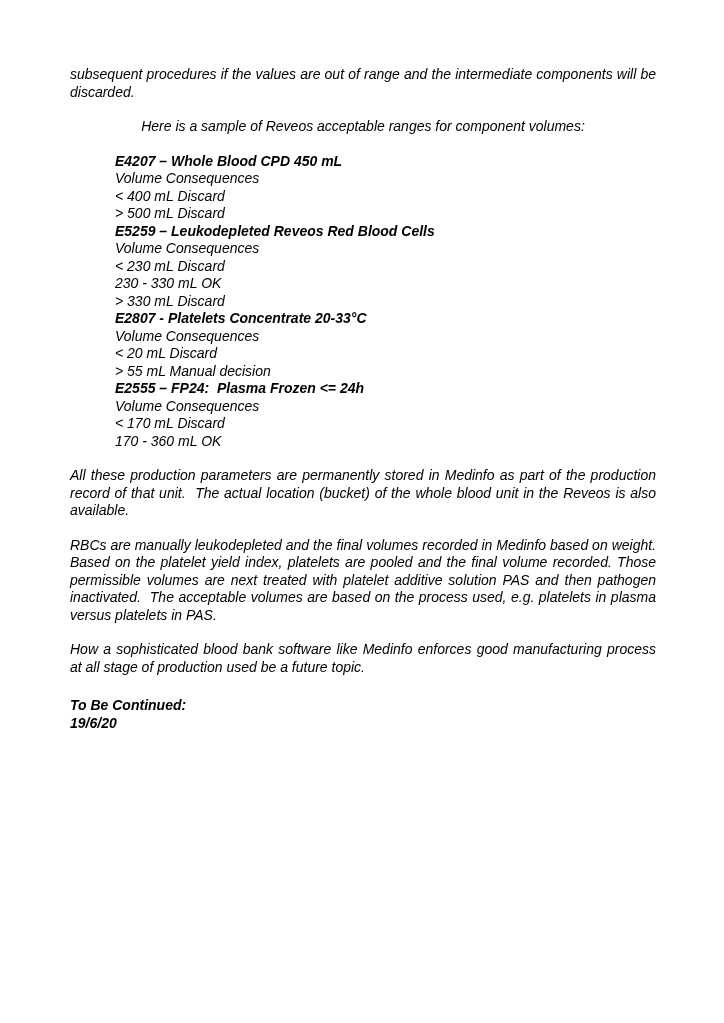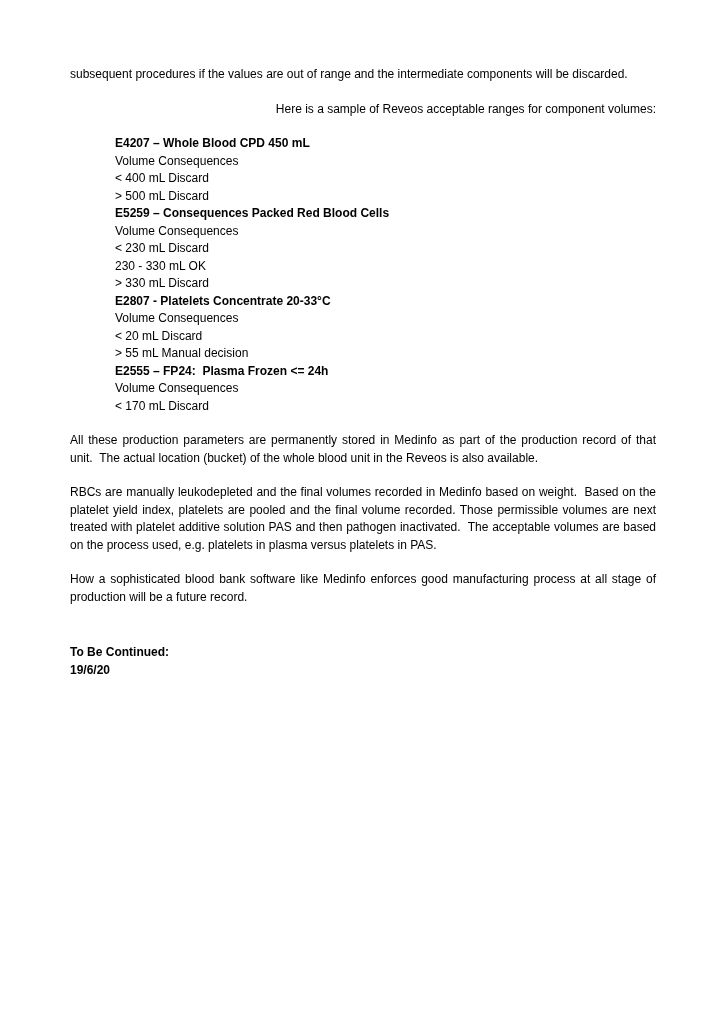--- a/index.html
+++ b/index.html
@@ -8,50 +8,51 @@
     background: #ffffff;
   }
   .page {
     position: relative;
     width: 724px;
     height: 1023px;
     background: #ffffff;
     box-sizing: border-box;
     padding: 66px 68px 0 70px;
     font-family: "Liberation Sans", sans-serif;
-    font-size: 12px;
+    font-size: 14px;
     line-height: 17.5px;
     color: #000000;
     overflow: hidden;
+    font-style: italic;
   }
   .para {
     margin: 0 0 17px 0;
     text-align: justify;
     white-space: pre-wrap;
   }
   .para.no-justify {
-    text-align: right;
+    text-align: center;
   }
   .component-list {
     margin: 12px 0 17px 0;
     padding-left: 45px;
   }
   .comp-title {
     font-weight: bold;
     white-space: pre-wrap;
   }
   .comp-line {
     white-space: pre-wrap;
   }
   .footer-bold {
     font-weight: bold;
     margin: 0;
   }
   .footer-block {
-    margin-top: 38px;
+    margin-top: 21px;
   }
 </style>
 </head>
 <body>
 
 <div class="page">
 
   <p class="para">subsequent procedures if the values are out of range and the intermediate components will be discarded.</p>
 
   <p class="para no-justify">Here is a sample of Reveos acceptable ranges for component volumes:</p>
@@ -59,46 +60,47 @@
   <div class="component-list">
 
     <div>
       <div class="comp-title">E4207 – Whole Blood CPD 450 mL</div>
       <div class="comp-line">Volume Consequences</div>
       <div class="comp-line">&lt; 400 mL Discard</div>
       <div class="comp-line">&gt; 500 mL Discard</div>
     </div>
 
     <div>
-      <div class="comp-title">E5259 – Consequences Packed Red Blood Cells</div>
+      <div class="comp-title">E5259 – Leukodepleted Reveos Red Blood Cells</div>
       <div class="comp-line">Volume Consequences</div>
       <div class="comp-line">&lt; 230 mL Discard</div>
       <div class="comp-line">230 - 330 mL OK</div>
       <div class="comp-line">&gt; 330 mL Discard</div>
     </div>
 
     <div>
       <div class="comp-title">E2807 - Platelets Concentrate 20-33°C</div>
       <div class="comp-line">Volume Consequences</div>
       <div class="comp-line">&lt; 20 mL Discard</div>
       <div class="comp-line">&gt; 55 mL Manual decision</div>
     </div>
 
     <div>
       <div class="comp-title">E2555 – FP24:  Plasma Frozen &lt;= 24h</div>
       <div class="comp-line">Volume Consequences</div>
       <div class="comp-line">&lt; 170 mL Discard</div>
+      <div class="comp-line">170 - 360 mL OK</div>
     </div>
 
   </div>
 
   <p class="para">All these production parameters are permanently stored in Medinfo as part of the production record of that unit.  The actual location (bucket) of the whole blood unit in the Reveos is also available.</p>
 
   <p class="para">RBCs are manually leukodepleted and the final volumes recorded in Medinfo based on weight.  Based on the platelet yield index, platelets are pooled and the final volume recorded. Those permissible volumes are next treated with platelet additive solution PAS and then pathogen inactivated.  The acceptable volumes are based on the process used, e.g. platelets in plasma versus platelets in PAS.</p>
 
-  <p class="para">How a sophisticated blood bank software like Medinfo enforces good manufacturing process at all stage of production will be a future record.</p>
+  <p class="para">How a sophisticated blood bank software like Medinfo enforces good manufacturing process at all stage of production used be a future topic.</p>
 
   <div class="footer-block">
     <p class="footer-bold">To Be Continued:</p>
     <p class="footer-bold">19/6/20</p>
   </div>
 
 </div>
 
 </body></html>

